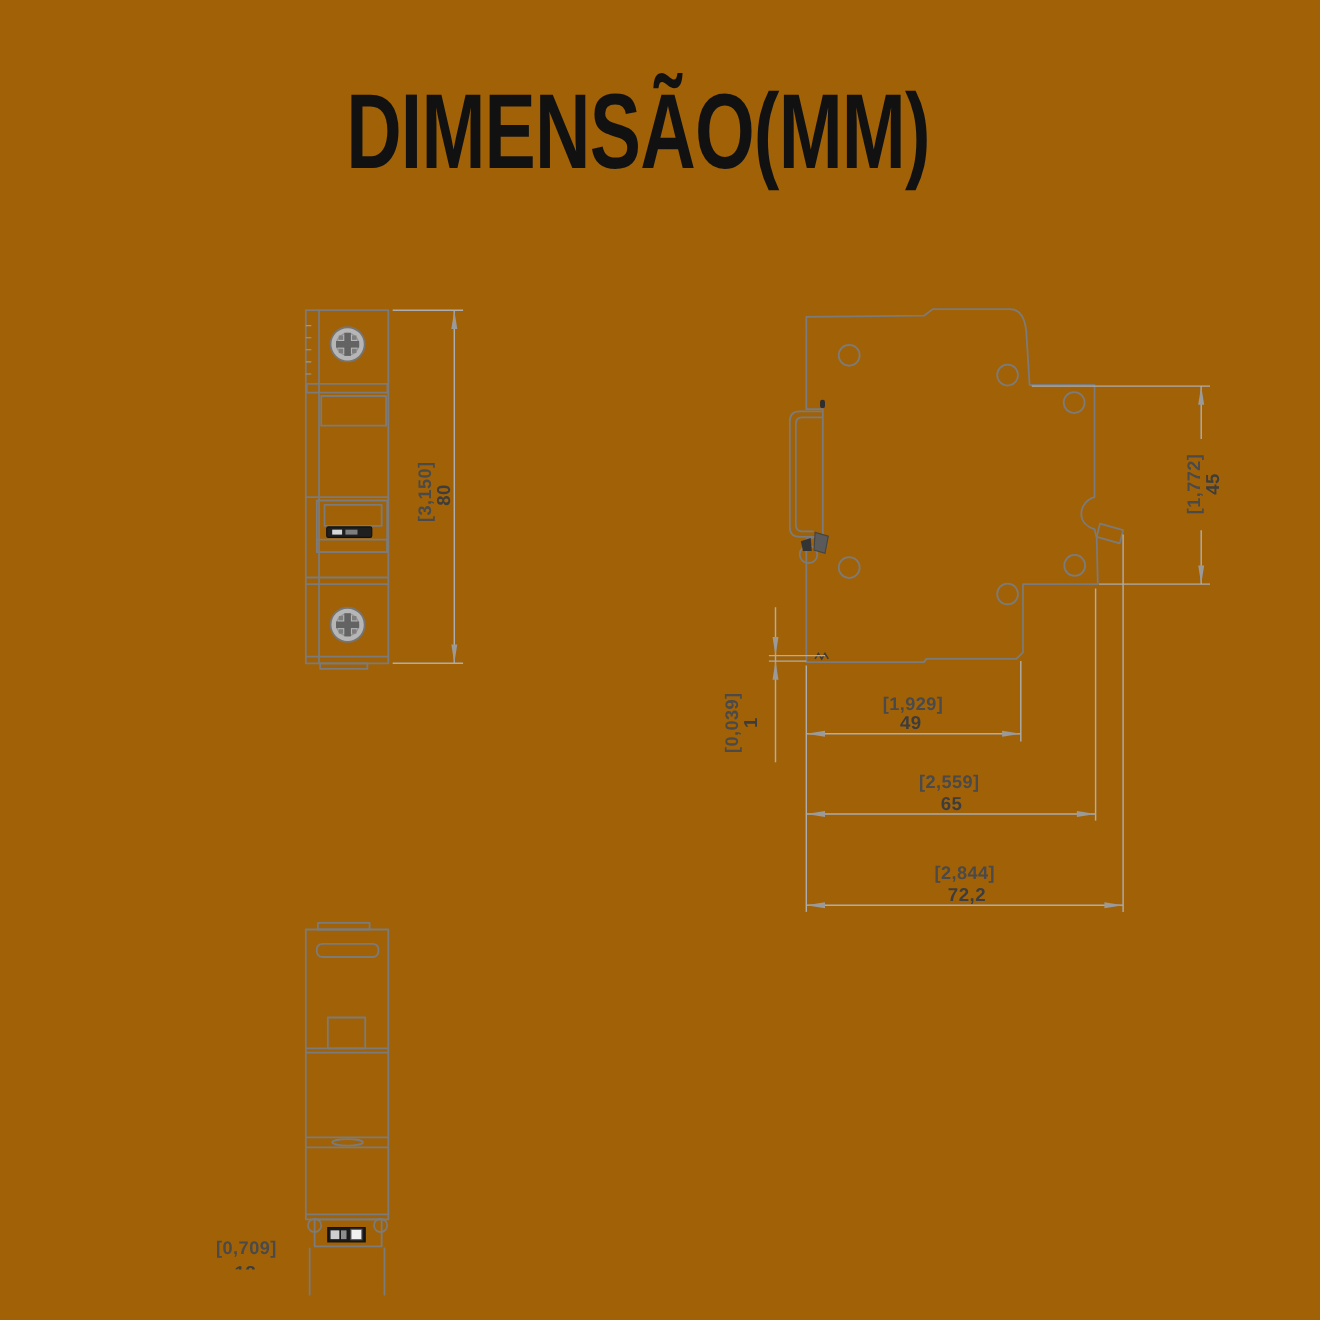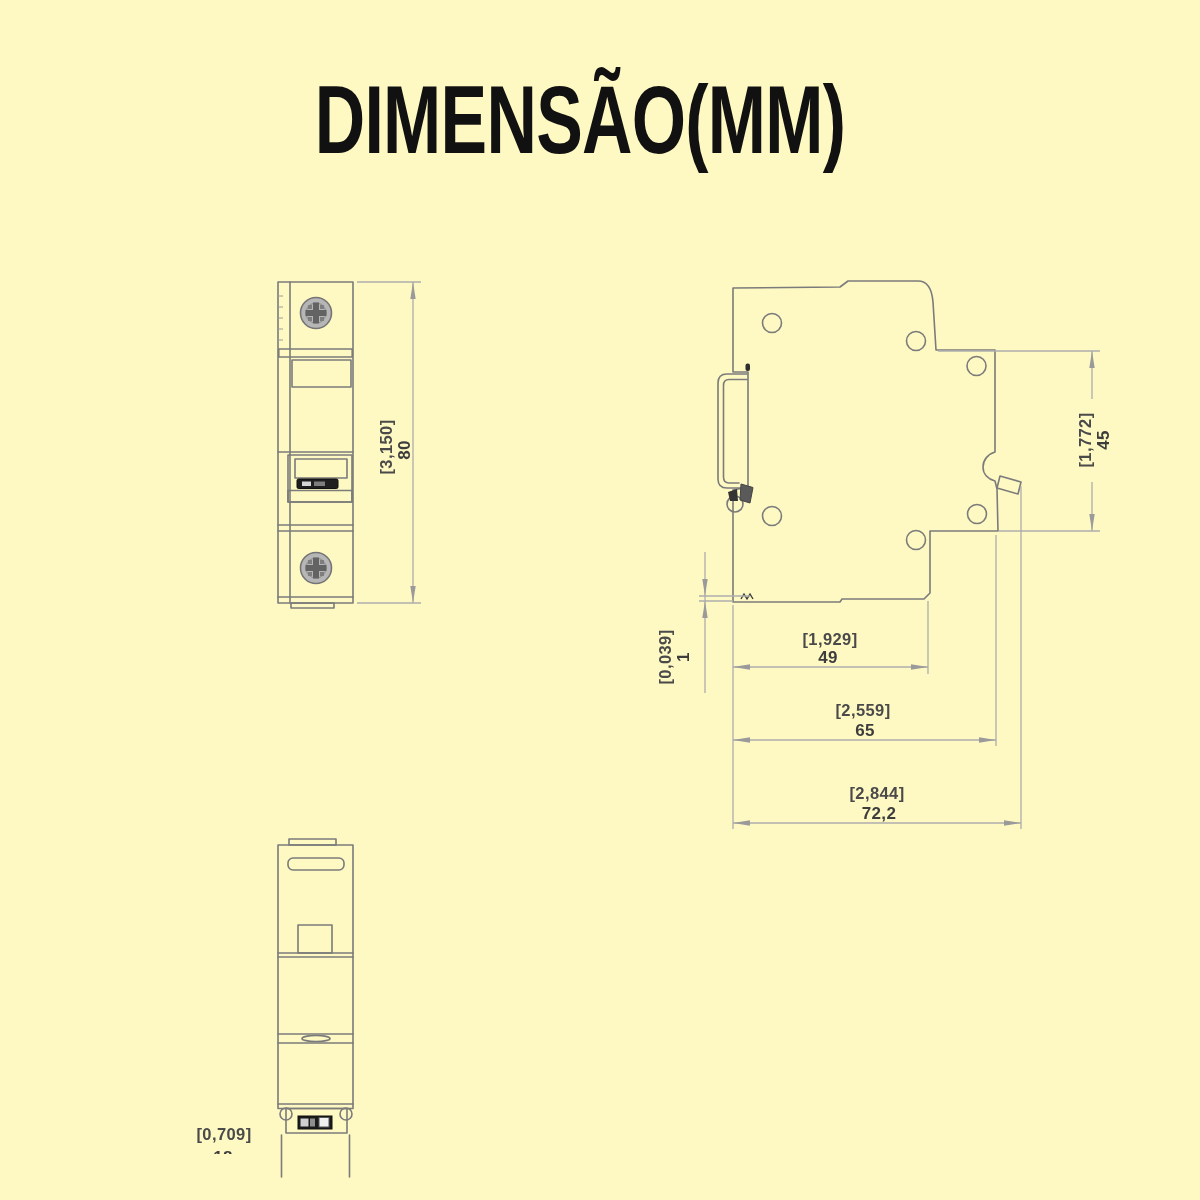--- a/index.html
+++ b/index.html
@@ -1,16 +1,16 @@
 <!DOCTYPE html>
 <html><head>
 <meta charset="utf-8">
 <style>
   html,body{margin:0;padding:0;background:#ffffff;}
-  .page{position:relative;width:1200px;height:1200px;background:#fef9c3;overflow:hidden;
+  .page{position:relative;width:1200px;height:1200px;background:#a16207;overflow:hidden;
         font-family:"Liberation Sans",sans-serif;text-align:right;}
   .title{position:absolute;top:64px;left:580px;transform:translateX(-50%) scaleX(.72);
          transform-origin:center top;white-space:nowrap;margin:0;
          font-family:"Liberation Sans",sans-serif;font-weight:bold;font-size:97px;
          letter-spacing:-1px;color:#111;}
   svg{position:absolute;left:0;top:0;}
   .part{stroke:#7b7b7b;stroke-width:1.6;fill:none;stroke-linejoin:round;stroke-linecap:round;}
   .thin{stroke:#9a9a9a;stroke-width:1;fill:none;}
   .dim{stroke:#adadad;stroke-width:1.3;fill:none;}
   .arr{fill:#9a9a9a;stroke:none;}

